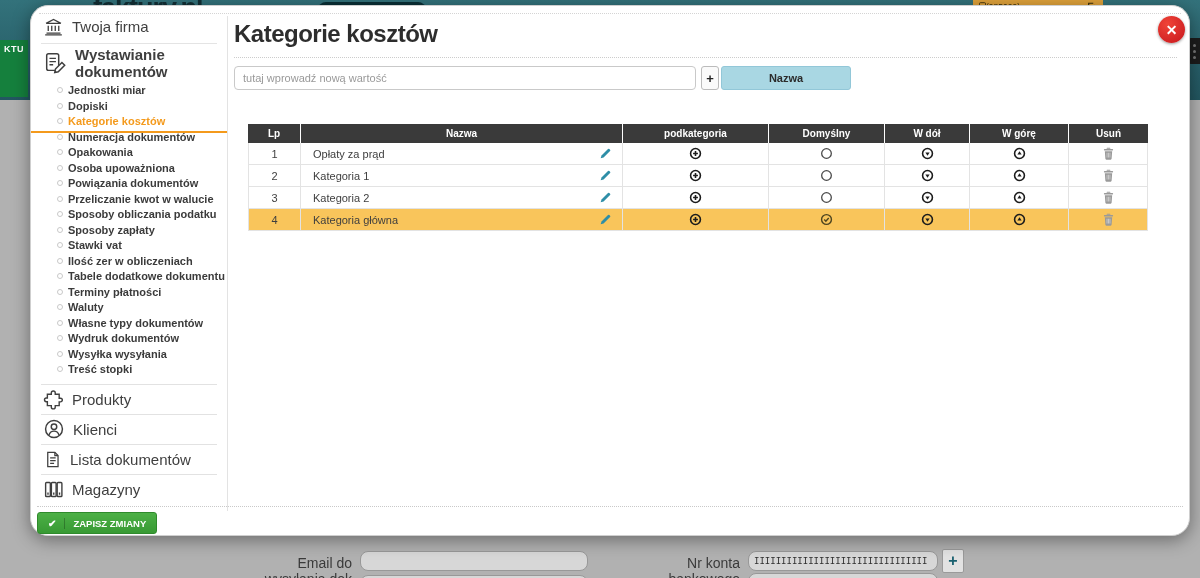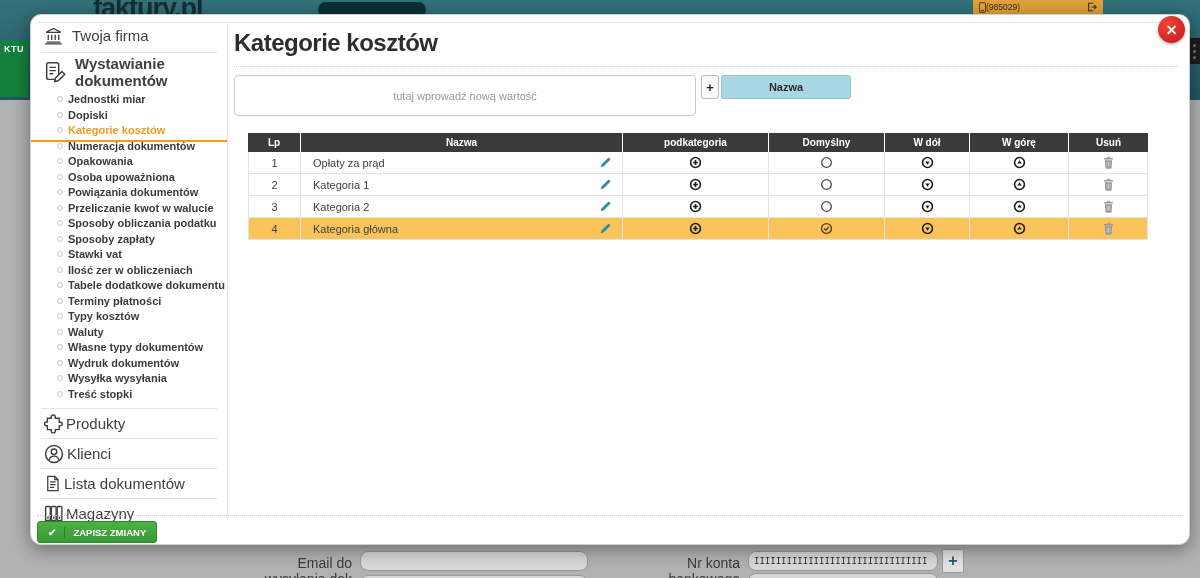--- a/index.html
+++ b/index.html
@@ -28,22 +28,22 @@
   .right-tab i { width:3px; height:3px; background:#777; border-radius:50%; }
   
   .f-label { position:absolute; font-size:14px; color:#3a3a3a; text-align:right; }
   .f-input { position:absolute; background:#d7d7d7; border:1px solid #989898;
     border-radius:8px; height:20px; font-size:10px; color:#2f2f2f; padding:0 5px;
     font-family:"DejaVu Sans Mono", monospace; letter-spacing:0; }
   .f-plus { position:absolute; width:22px; height:24px; background:#e2e2e2;
     border:1px solid #9a9a9a; border-radius:2px; color:#19606f; font-size:16px;
     font-weight:bold; display:flex; align-items:center; justify-content:center; }
   
-  .modal { position:absolute; left:30px; top:14px; width:1160px; height:531px;
-    background:#fff; border:1px solid #cfcfcf; border-radius:11px;
+  .modal { position:absolute; left:30px; top:5px; width:1160px; height:531px;
+    background:#fff; border:1px solid #cfcfcf; border-radius:18px;
     box-shadow:0 4px 18px rgba(0,0,0,.4); }
   .modal-top-dots { position:absolute; left:8px; right:8px; top:7px;
     border-top:1px dotted #d4d4d4; }
   .close-btn { position:absolute; left:1158px; top:16px; width:27px; height:27px;
     border-radius:50%; background:radial-gradient(circle at 35% 30%, #f04438, #c6161c);
     color:#fff; font-size:14px; font-weight:bold; display:flex; align-items:center;
     justify-content:center; box-shadow:0 1px 3px rgba(0,0,0,.4); cursor:pointer; z-index:9; }
   
   .sidebar { position:absolute; left:0; top:0; width:196px; height:531px;
     padding:6px 0 0 10px; }
@@ -55,39 +55,39 @@
   .side-divider { border-top:1px solid #e4e4e4; margin:3px 10px 3px 0; }
   .icn svg { display:block; }
   ul.side-sub-list { list-style:none; margin-top:4px; }
   li.side-sub { position:relative; font-size:11px; font-weight:bold; color:#3b3b3b;
     line-height:15.5px; padding-left:16px; white-space:nowrap; cursor:pointer; }
   li.side-sub::before { content:""; display:inline-block; width:4px; height:4px;
     border:1px solid #c9c9c9; border-radius:50%; margin-right:5px; vertical-align:1px; }
   li.side-sub.active { color:#f49a1c; }
   li.side-sub.active::after { content:""; position:absolute; left:-10px; width:196px;
     bottom:-3px; height:2px; background:#f49a1c; }
-  .side-b { display:flex; align-items:center; gap:2px; height:30px; padding-left:2px;
+  .side-b { display:flex; align-items:center; gap:8px; height:30px; padding-left:2px;
     font-size:15px; color:#3f3f3f; border-top:1px solid #e2e2e2; margin-right:10px;
     cursor:pointer; }
   .bottom-dotted { position:absolute; left:6px; right:6px; top:500px;
     border-top:1px dotted #c9c9c9; }
   .save-btn { position:absolute; left:6px; top:506px; height:22px; padding:0 10px;
     background:linear-gradient(#4cb046, #389a34); border:1px solid #2f8a2c;
     border-radius:3px; color:#fff; font-size:9.5px; font-weight:bold;
     display:flex; align-items:center; cursor:pointer; }
   .save-btn .chk { padding-right:8px; margin-right:8px; font-size:10px;
     border-right:1px solid rgba(0,0,0,.25); }
   
   .main-title { position:absolute; left:203px; top:14px; font-size:24px;
     font-weight:bold; color:#2d2d2d; letter-spacing:-.5px; }
   .title-dots { position:absolute; left:203px; right:12px; top:51px;
     border-top:1px dotted #cccccc; }
-  .new-input { position:absolute; left:203px; top:60px; width:462px; height:41px;
+  .new-input { position:absolute; left:203px; top:60px; width:462px; height:24px;
     border:1px solid #c9c9c9; border-radius:4px; font-size:11px; padding:0 8px;
-    color:#333; font-family:"Liberation Sans", sans-serif;text-align:center; }
+    color:#333; font-family:"Liberation Sans", sans-serif; }
   .new-input::placeholder { color:#999; }
   .plus-btn { position:absolute; left:670px; top:60px; width:18px; height:24px;
     background:#fafafa; border:1px solid #bbb; border-radius:3px; color:#222;
     font-size:13px; font-weight:bold; display:flex; align-items:center;
     justify-content:center; cursor:pointer; }
   .add-btn { position:absolute; left:690px; top:60px; width:130px; height:24px;
     background:#a9d7e3; border:1px solid #92c7d8; border-radius:3px; color:#2b2b2b;
     font-size:11px; font-weight:bold; display:flex; align-items:center;
     justify-content:center; cursor:pointer; }
   
@@ -178,21 +178,20 @@
           <li class="side-sub "><span>Opakowania</span></li>
           <li class="side-sub "><span>Osoba upoważniona</span></li>
           <li class="side-sub "><span>Powiązania dokumentów</span></li>
           <li class="side-sub "><span>Przeliczanie kwot w walucie</span></li>
           <li class="side-sub "><span>Sposoby obliczania podatku</span></li>
           <li class="side-sub "><span>Sposoby zapłaty</span></li>
           <li class="side-sub "><span>Stawki vat</span></li>
           <li class="side-sub "><span>Ilość zer w obliczeniach</span></li>
           <li class="side-sub "><span>Tabele dodatkowe dokumentu</span></li>
           <li class="side-sub "><span>Terminy płatności</span></li>
-          <li class="side-sub "><span>Typy kosztów</span></li>
           <li class="side-sub "><span>Waluty</span></li>
           <li class="side-sub "><span>Własne typy dokumentów</span></li>
           <li class="side-sub "><span>Wydruk dokumentów</span></li>
           <li class="side-sub "><span>Wysyłka wysyłania</span></li>
           <li class="side-sub "><span>Treść stopki</span></li>
         </ul>
       <div id="side-bottom" style="margin-top:6px;">
           <div class="side-b">
             <span class="icn">
               <svg viewBox="0 0 24 24" width="21" height="21" fill="none" stroke="#3f3f3f" stroke-width="1.6">

